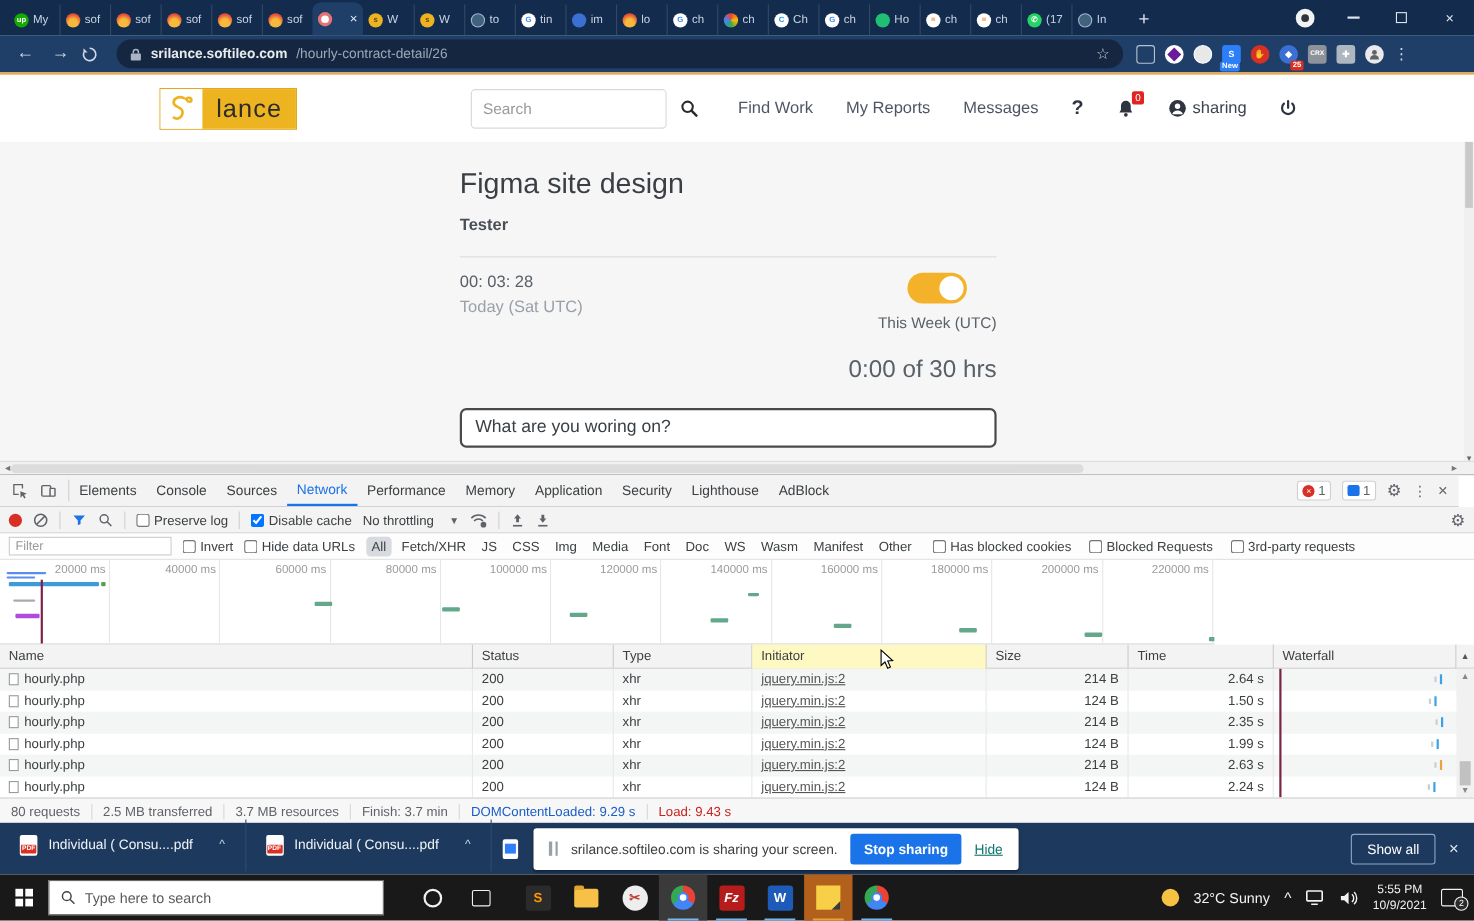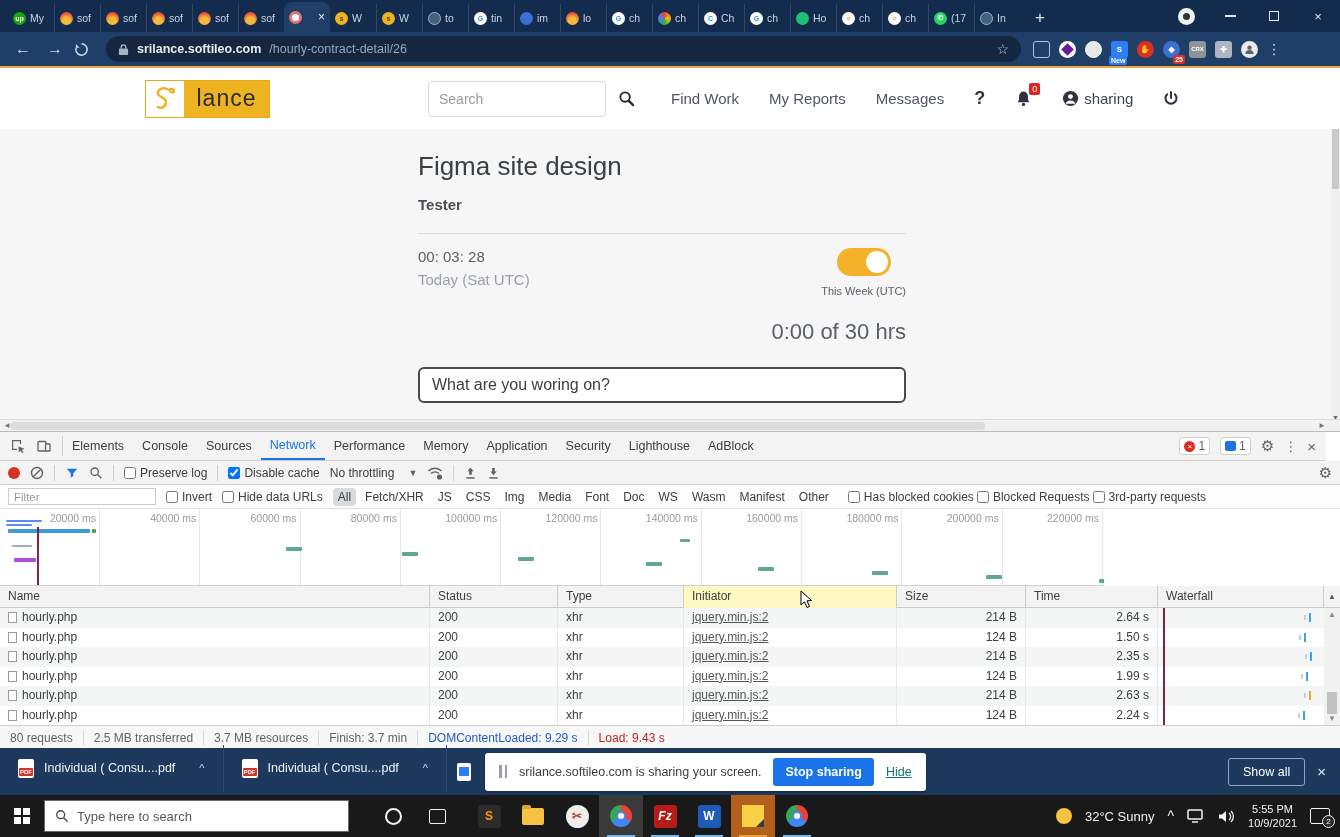--- a/index.html
+++ b/index.html
@@ -58,21 +58,21 @@
   .contract { position:absolute; left:418px; top:61px; width:488px; }
   .c-title { margin-top:22px; font-size:26px; color:#3a3f44; }
   .c-sub { margin-top:14px; font-size:15px; font-weight:bold; color:#4a4f55; }
   .c-div { margin-top:20px; border-top:1px solid #ddd; }
   .c-row { margin-top:14px; display:flex; justify-content:space-between; }
   .c-timer { font-size:15px; color:#5a6068; }
   .c-timerlabel { margin-top:6px; font-size:15px; color:#9aa0a8; }
   .c-right { text-align:center; }
   .toggle { width:54px; height:28px; border-radius:14px; background:#f3b229; position:relative; margin:0 auto; }
   .toggle .knob{ position:absolute; right:3px; top:3px; width:22px; height:22px; border-radius:50%; background:#fff; }
-  .c-week { margin-top:9px; font-size:11px; color:#5a6068; }
+  .c-week { margin-top:9px; font-size:14px; color:#5a6068; }
   .c-hours { margin-top:22px; font-size:22px; color:#5a6068; text-align:right; }
   .c-input { margin-top:22px; width:488px; height:36px; border:2px solid #4a4a4a; border-radius:6px; font-size:16px; color:#3a3f44; padding:0 12px; background:#fff; font-family:"Liberation Sans",sans-serif; }
 
   .vscroll { position:absolute; right:0; top:61px; width:9px; height:292px; background:#f0f0f0; }
   .vscroll .thumb{ position:absolute; top:0; left:1px; width:7px; height:60px; background:#c9c9c9; }
   .vscroll .arr{ position:absolute; bottom:0; left:0; width:9px; font-size:7px; color:#666; text-align:center; }
 
   .hscroll { position:absolute; left:0; top:419px; width:1340px; height:12px; background:#f1f1f1; border-top:1px solid #dcdcdc; }
   .hscroll .thumb{ position:absolute; left:10px; top:2px; width:975px; height:8px; background:#dcdcdc; border-radius:4px; }
   .hscroll .la,.hscroll .ra{ position:absolute; top:1px; font-size:8px; color:#777; }
@@ -530,21 +530,21 @@
           <span class="chip">CSS</span>
           <span class="chip">Img</span>
           <span class="chip">Media</span>
           <span class="chip">Font</span>
           <span class="chip">Doc</span>
           <span class="chip">WS</span>
           <span class="chip">Wasm</span>
           <span class="chip">Manifest</span>
           <span class="chip">Other</span>
         </div>
-      <div id="morerow" style="display:flex;align-items:flex-start;gap:3px;margin-left:4px;">
+      <div id="morerow" style="display:flex;align-items:flex-start;gap:16px;margin-left:4px;">
           <label class="cklbl">
             <input type="checkbox" style="">
             <span>Has blocked cookies</span>
           </label>
           <label class="cklbl">
             <input type="checkbox" style="">
             <span>Blocked Requests</span>
           </label>
           <label class="cklbl">
             <input type="checkbox" style="">

